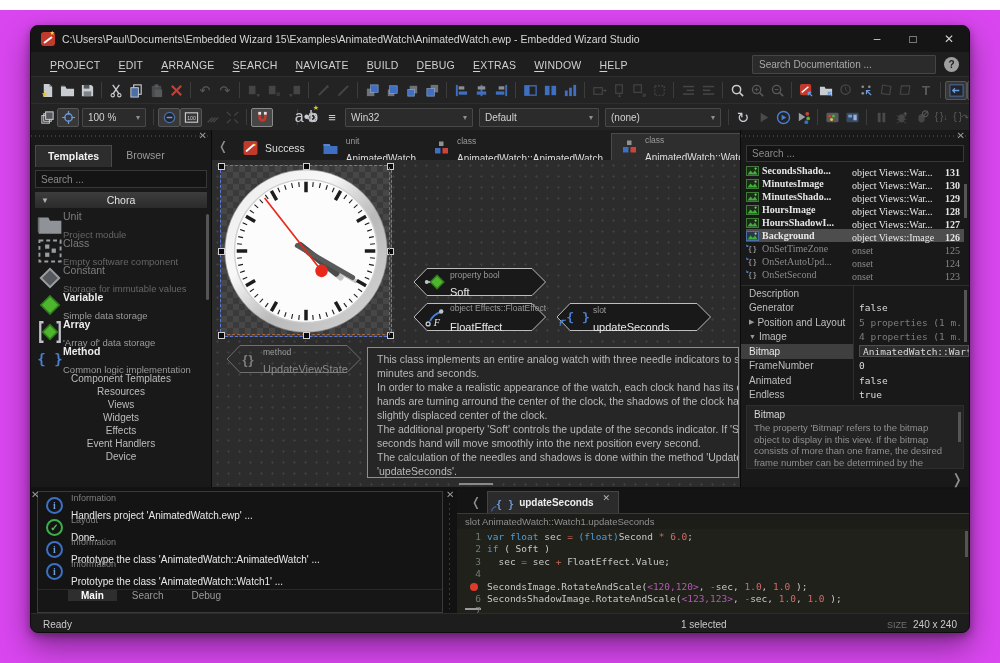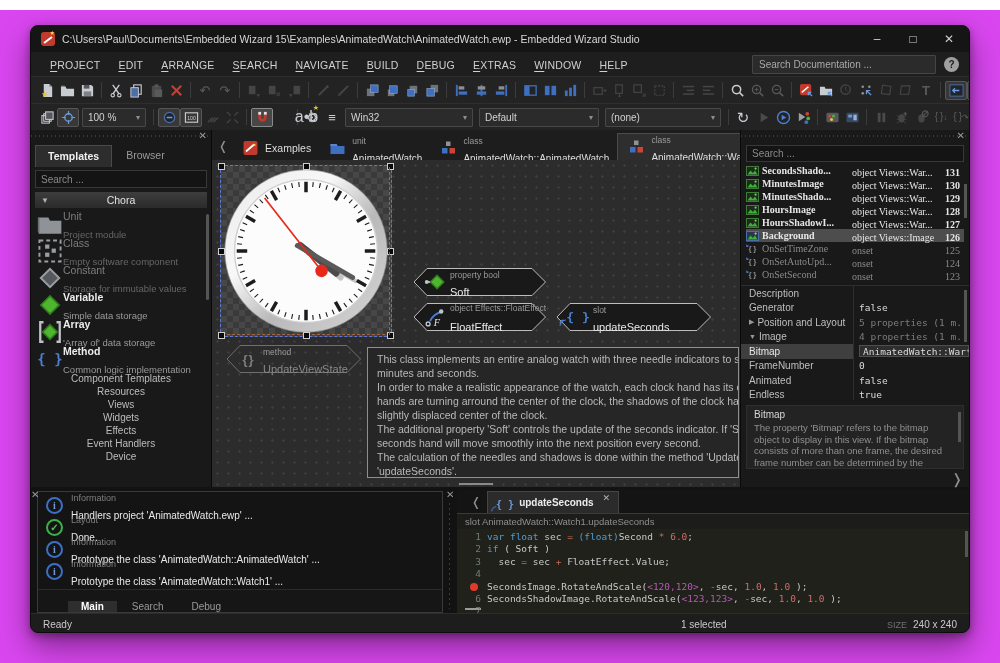--- a/index.html
+++ b/index.html
@@ -138,21 +138,21 @@
   .rp-chev{position:absolute;right:6px;bottom:0px;color:#8f8f8f;font-size:14px;}
   
   .bottom{flex:0 0 126px;display:flex;background:#121212;min-height:0;}
   .log{width:404px;margin:4px 0 0 3px;background:#141414;border:1px solid #3a3a3a;display:flex;flex-direction:column;flex:0 0 auto;}
   .log-entries{flex:1;padding:2px 0 0 8px;overflow:hidden;}
   .log-e{display:flex;gap:8px;align-items:center;height:22px;}
   .log-ci{width:17px;height:17px;border-radius:50%;border:2px solid #3f6fc0;color:#6f9bd8;display:flex;align-items:center;justify-content:center;font-size:10px;font-weight:bold;box-sizing:border-box;font-family:"Liberation Serif",serif;flex:0 0 auto;}
   .log-ci.ok{border-color:#3fae4a;color:#52c45e;}
   .log-kind{font-size:9px;color:#7f7f7f;line-height:10px;}
   .log-msg{font-size:10px;color:#e8e8e8;line-height:11px;}
-  .log-tabs{flex:0 0 22px;display:flex;align-items:flex-end;border-top:1px solid #2a2a2a;padding-left:30px;gap:2px;background:#161616;}
+  .log-tabs{flex:0 0 22px;display:flex;align-items:flex-start;border-top:1px solid #2a2a2a;padding-left:30px;gap:2px;background:#161616;}
   .log-tab{font-size:10px;color:#9a9a9a;display:flex;align-items:center;padding:0 13px;}
   .log-tab.active{background:#2e2e2e;color:#fff;font-weight:bold;}
   .bsplit{width:14px;position:relative;flex:0 0 auto;}
   .bsplit .x{position:absolute;left:3px;top:2px;color:#9a9a9a;font-size:10px;}
   .bsplit .dots{position:absolute;left:6px;top:16px;bottom:4px;width:1px;
        background:repeating-linear-gradient(#3a3a3a 0 2px,transparent 2px 5px);}
   .lsplit{width:3px;position:relative;flex:0 0 auto;}
   .lsplit .x{position:absolute;left:0px;top:2px;color:#9a9a9a;font-size:10px;}
   .code{flex:1;display:flex;flex-direction:column;min-width:0;margin-top:2px;}
   .code-head{flex:0 0 24px;display:flex;align-items:flex-end;gap:2px;background:#141414;}
@@ -694,21 +694,21 @@
           <span class="nav-ch">❬</span>
           <span id="doc-tabs-holder" style="display:flex;align-items:flex-end;">
               <div class="doc-tab">
                 <span class="tab-ico">
                   <svg viewBox="0 0 16 16">
                     <rect x="1" y="1" width="14" height="14" rx="2" fill="#c23a2b"></rect>
                     <line x1="3.5" y1="11.5" x2="11.5" y2="4.5" stroke="#fff" stroke-width="1.8"></line>
                     <path d="M12 3.2l.5 1 1 .2-.8.8.2 1-.9-.5-.9.5.2-1-.8-.8 1-.2z" fill="#ffd34d"></path>
                   </svg>
                 </span>
-                <span class="name" style="font-size:10.5px">Examples</span>
+                <span class="name" style="font-size:10.5px">Success</span>
               </div>
               <div class="doc-tab">
                 <span class="tab-ico">
                   <svg viewBox="0 0 16 16">
                     <path d="M1 4h6l1 2h7v8H1z" fill="#3f6fc0"></path>
                     <path d="M1 4h6l1 2H1z" fill="#5b86cc"></path>
                   </svg>
                 </span>
                 <span><span class="kind">unit</span><br><span class="name">AnimatedWatch</span></span>
               </div>

